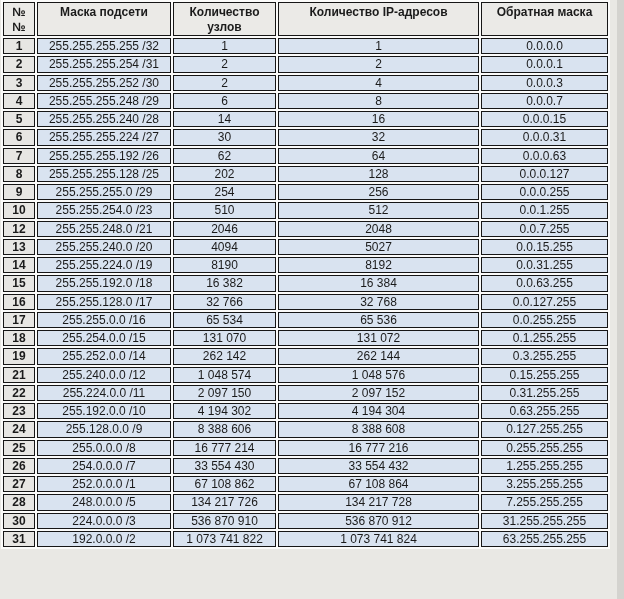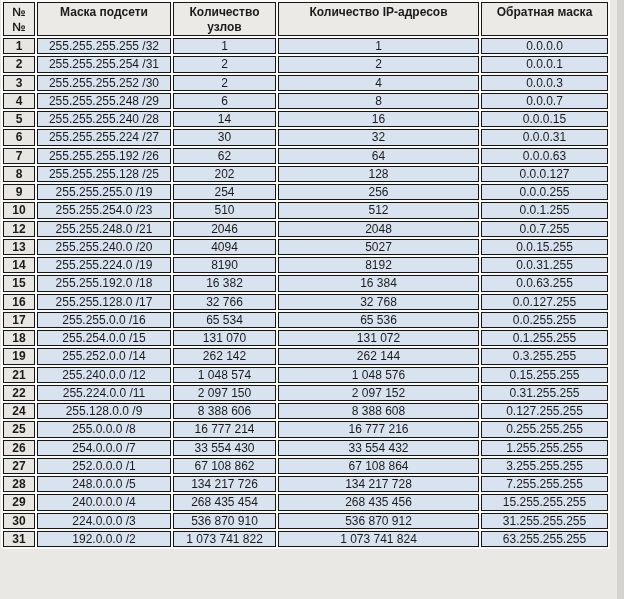--- a/index.html
+++ b/index.html
@@ -143,21 +143,21 @@
           </tr>
           <tr>
             <td class="num">8</td>
             <td>255.255.255.128 /25</td>
             <td>202</td>
             <td>128</td>
             <td>0.0.0.127</td>
           </tr>
           <tr>
             <td class="num">9</td>
-            <td>255.255.255.0 /19</td>
+            <td>255.255.255.0 /29</td>
             <td>254</td>
             <td>256</td>
             <td>0.0.0.255</td>
           </tr>
           <tr>
             <td class="num">10</td>
             <td>255.255.254.0 /23</td>
             <td>510</td>
             <td>512</td>
             <td>0.0.1.255</td>
@@ -226,20 +226,27 @@
             <td>0.15.255.255</td>
           </tr>
           <tr>
             <td class="num">22</td>
             <td>255.224.0.0 /11</td>
             <td>2 097 150</td>
             <td>2 097 152</td>
             <td>0.31.255.255</td>
           </tr>
           <tr>
+            <td class="num">23</td>
+            <td>255.192.0.0 /10</td>
+            <td>4 194 302</td>
+            <td>4 194 304</td>
+            <td>0.63.255.255</td>
+          </tr>
+          <tr>
             <td class="num">24</td>
             <td>255.128.0.0 /9</td>
             <td>8 388 606</td>
             <td>8 388 608</td>
             <td>0.127.255.255</td>
           </tr>
           <tr>
             <td class="num">25</td>
             <td>255.0.0.0 /8</td>
             <td>16 777 214</td>
@@ -259,27 +266,20 @@
             <td>67 108 862</td>
             <td>67 108 864</td>
             <td>3.255.255.255</td>
           </tr>
           <tr>
             <td class="num">28</td>
             <td>248.0.0.0 /5</td>
             <td>134 217 726</td>
             <td>134 217 728</td>
             <td>7.255.255.255</td>
-          </tr>
-          <tr>
-            <td class="num">29</td>
-            <td>240.0.0.0 /4</td>
-            <td>268 435 454</td>
-            <td>268 435 456</td>
-            <td>15.255.255.255</td>
           </tr>
           <tr>
             <td class="num">30</td>
             <td>224.0.0.0 /3</td>
             <td>536 870 910</td>
             <td>536 870 912</td>
             <td>31.255.255.255</td>
           </tr>
           <tr>
             <td class="num">31</td>

